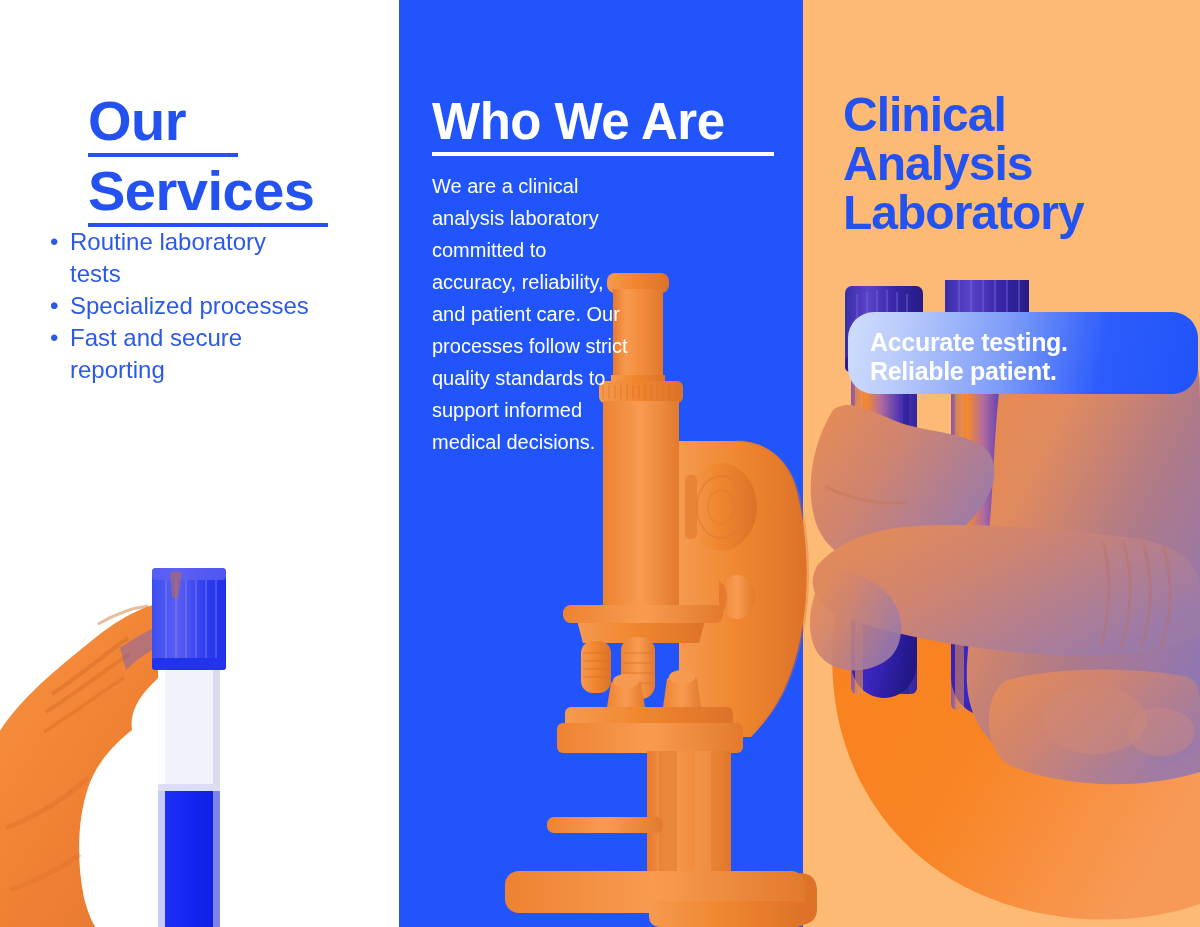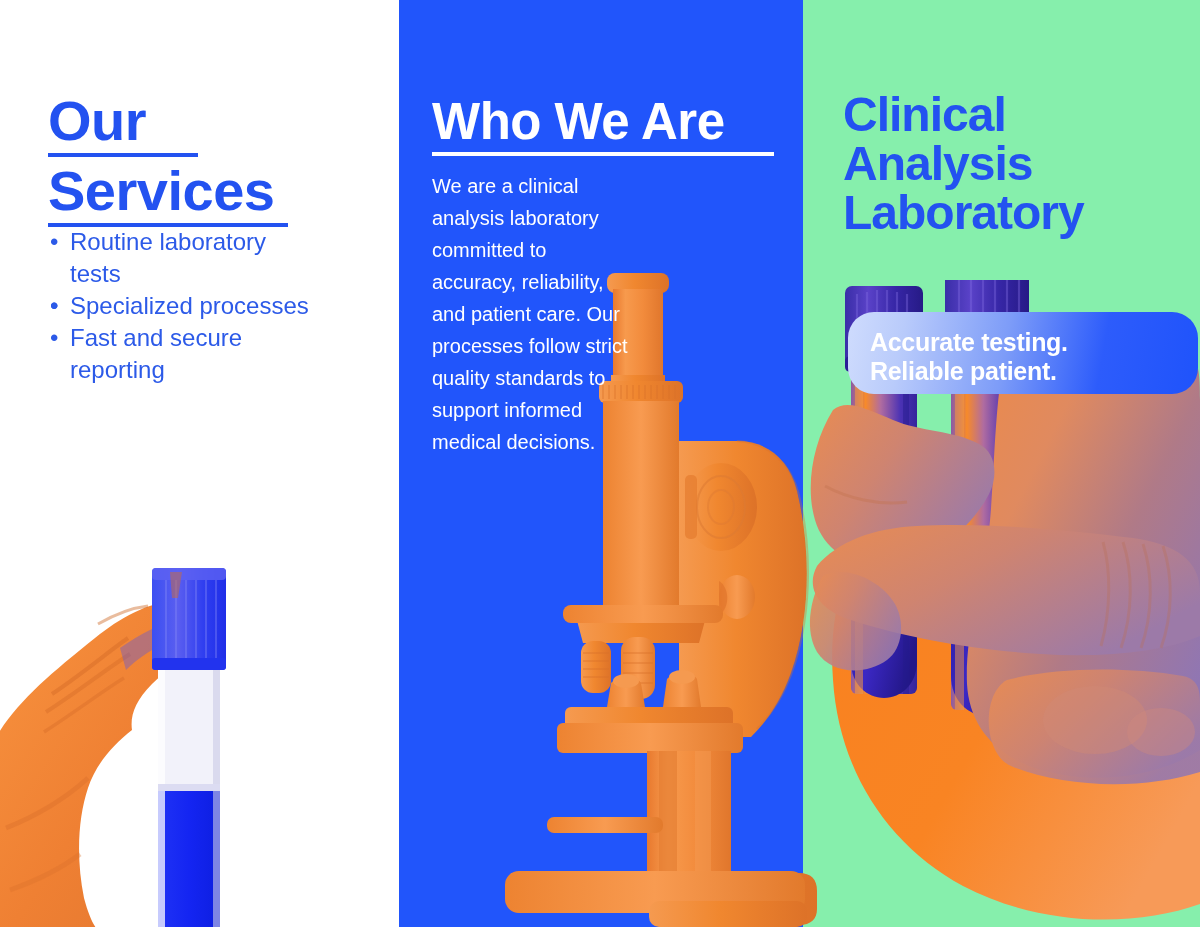--- a/index.html
+++ b/index.html
@@ -28,32 +28,33 @@
   .panel-left{
     position:absolute; left:0; top:0; width:399px; height:927px;
     background:#ffffff; overflow:hidden;
   }
   .panel-mid{
     position:absolute; left:399px; top:0; width:404px; height:927px;
     background:#2155fb; overflow:visible;
   }
   .panel-right{
     position:absolute; left:803px; top:0; width:397px; height:927px;
-    background:#86efac; overflow:hidden;
+    background:#fdba74; overflow:hidden;
   }
 
   
   .left-head{
     position:absolute; left:48px; top:92px; width:300px;
   }
   .left-head .hl{
     display:block;
     font-size:56px; line-height:58px; font-weight:700;
     color:#2352f0; letter-spacing:-0.5px;
     padding-bottom:3px;
+    margin-left:40px;
   }
   .left-head .hl.l1{ border-bottom:4px solid #2352f0; width:150px; }
   .left-head .hl.l2{ border-bottom:4px solid #2352f0; width:240px; margin-top:5px;}
 
   .services-list{
     position:absolute; left:48px; top:226px; width:270px;
     list-style:none;
   }
   .services-list li{
     position:relative;

